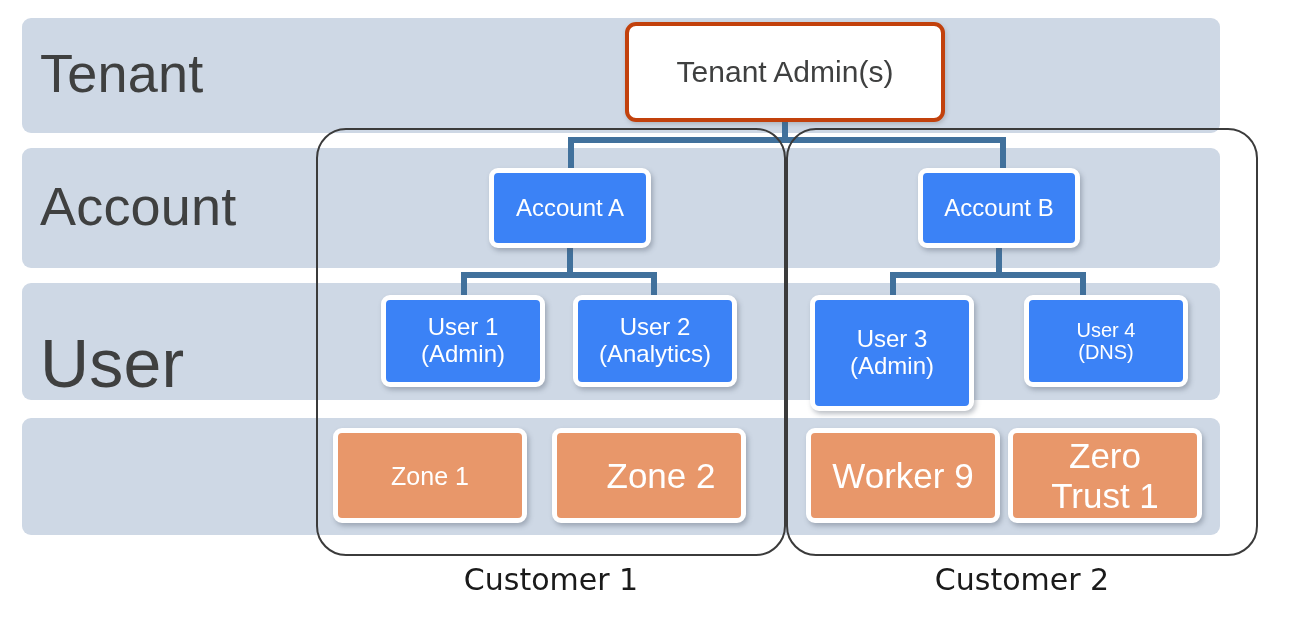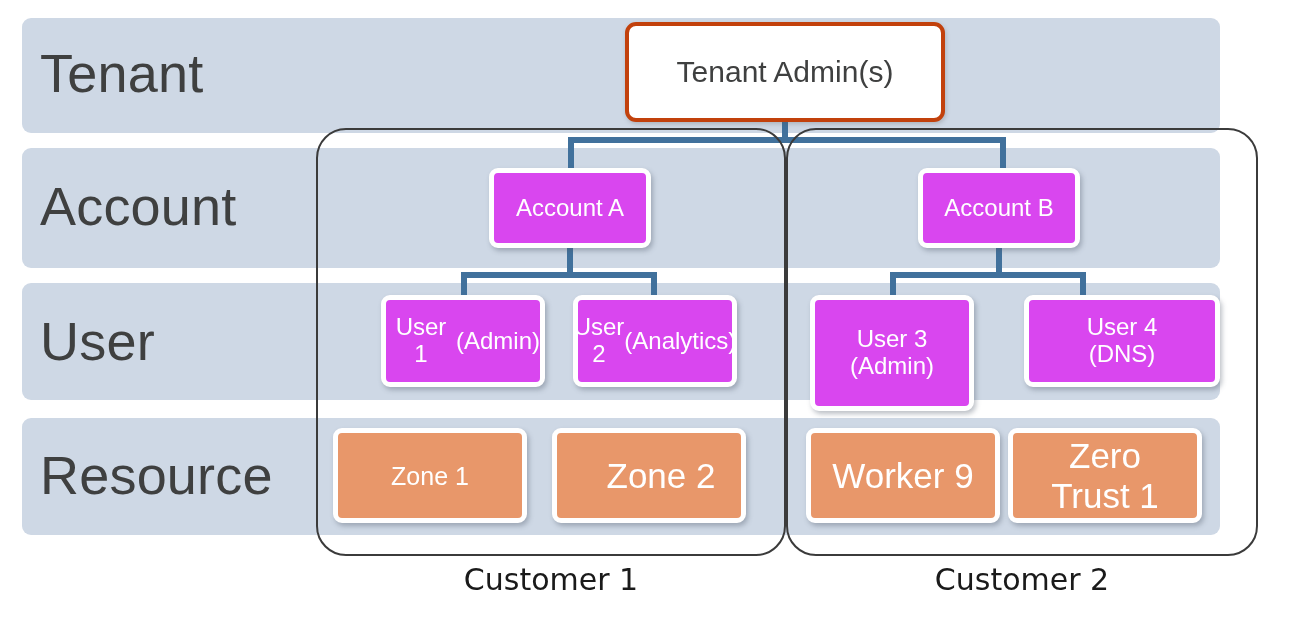--- a/index.html
+++ b/index.html
@@ -50,21 +50,21 @@
     align-items:center;
     justify-content:center;
     text-align:center;
     border-radius:9px;
     color:#ffffff;
     font-family:"Liberation Sans",sans-serif;
     line-height:1.12;
     border:5px solid #ffffff;
     box-shadow:2px 3px 5px rgba(80,90,105,0.38);
   }
-  .node.blue{background:#d946ef;}
+  .node.blue{background:#3b82f6;}
   .node.orange{background:#e8976a;}
   .node.white{
     background:#ffffff;
     color:#3f4040;
     border:4px solid #c2410c;
     border-radius:11px;
     box-shadow:1px 2px 4px rgba(90,90,90,0.28);
   }
 
   
@@ -82,22 +82,21 @@
 
 <div id="stage">
 
   <div class="band z-band" style="top:18px;height:115px;"></div>
   <div class="band z-band" style="top:148px;height:120px;"></div>
   <div class="band z-band" style="top:283px;height:117px;"></div>
   <div class="band z-band" style="top:418px;height:117px;"></div>
 
   <div class="band-label z-band" style="top:42px;font-size:54px;">Tenant</div>
   <div class="band-label z-band" style="top:175px;font-size:54px;">Account</div>
-  <div class="band-label z-band" style="top:310px;font-size:54px;">User</div>
-  <div class="band-label z-band" style="top:444px;font-size:54px;">Resource</div>
+  <div class="band-label z-band" style="top:324px;font-size:68px;">User</div>
 
   <div class="conn v z-lines" style="left:782px;top:120px;height:22px;"></div>
 
   <div class="conn h z-lines" style="left:568px;top:137px;width:438px;"></div>
 
   <div class="conn v z-lines" style="left:568px;top:137px;height:36px;"></div>
 
   <div class="conn v z-lines" style="left:1000px;top:137px;height:36px;"></div>
 
   <div class="conn v z-lines" style="left:567px;top:246px;height:32px;"></div>
@@ -120,33 +119,33 @@
     <span>Tenant Admin(s)</span>
   </div>
 
   <div class="node blue z-nodes" style="left:489px;top:168px;width:162px;height:80px;font-size:24px;">
     <span>Account A</span>
   </div>
   <div class="node blue z-nodes" style="left:918px;top:168px;width:162px;height:80px;font-size:24px;">
     <span>Account B</span>
   </div>
 
-  <div class="node blue z-nodes" style="left:381px;top:295px;width:164px;height:92px;font-size:24px;flex-direction:row;">
+  <div class="node blue z-nodes" style="left:381px;top:295px;width:164px;height:92px;font-size:24px;flex-direction:column;">
     <span>User 1</span>
     <span>(Admin)</span>
   </div>
-  <div class="node blue z-nodes" style="left:573px;top:295px;width:164px;height:92px;font-size:24px;flex-direction:row;">
+  <div class="node blue z-nodes" style="left:573px;top:295px;width:164px;height:92px;font-size:24px;flex-direction:column;">
     <span>User 2</span>
     <span>(Analytics)</span>
   </div>
   <div class="node blue z-nodes" style="left:810px;top:295px;width:164px;height:116px;font-size:24px;flex-direction:column;">
     <span>User 3</span>
     <span>(Admin)</span>
   </div>
-  <div class="node blue z-nodes" style="left:1024px;top:295px;width:196px;height:92px;font-size:24px;flex-direction:column;">
+  <div class="node blue z-nodes" style="left:1024px;top:295px;width:164px;height:92px;font-size:20px;flex-direction:column;">
     <span>User 4</span>
     <span>(DNS)</span>
   </div>
 
   <div class="node orange z-nodes" style="left:333px;top:428px;width:194px;height:95px;font-size:25px;">
     <span>Zone 1</span>
   </div>
   <div class="node orange z-nodes" style="left:552px;top:428px;width:194px;height:95px;font-size:35px;padding-left:24px;">
     <span>Zone 2</span>
   </div>

